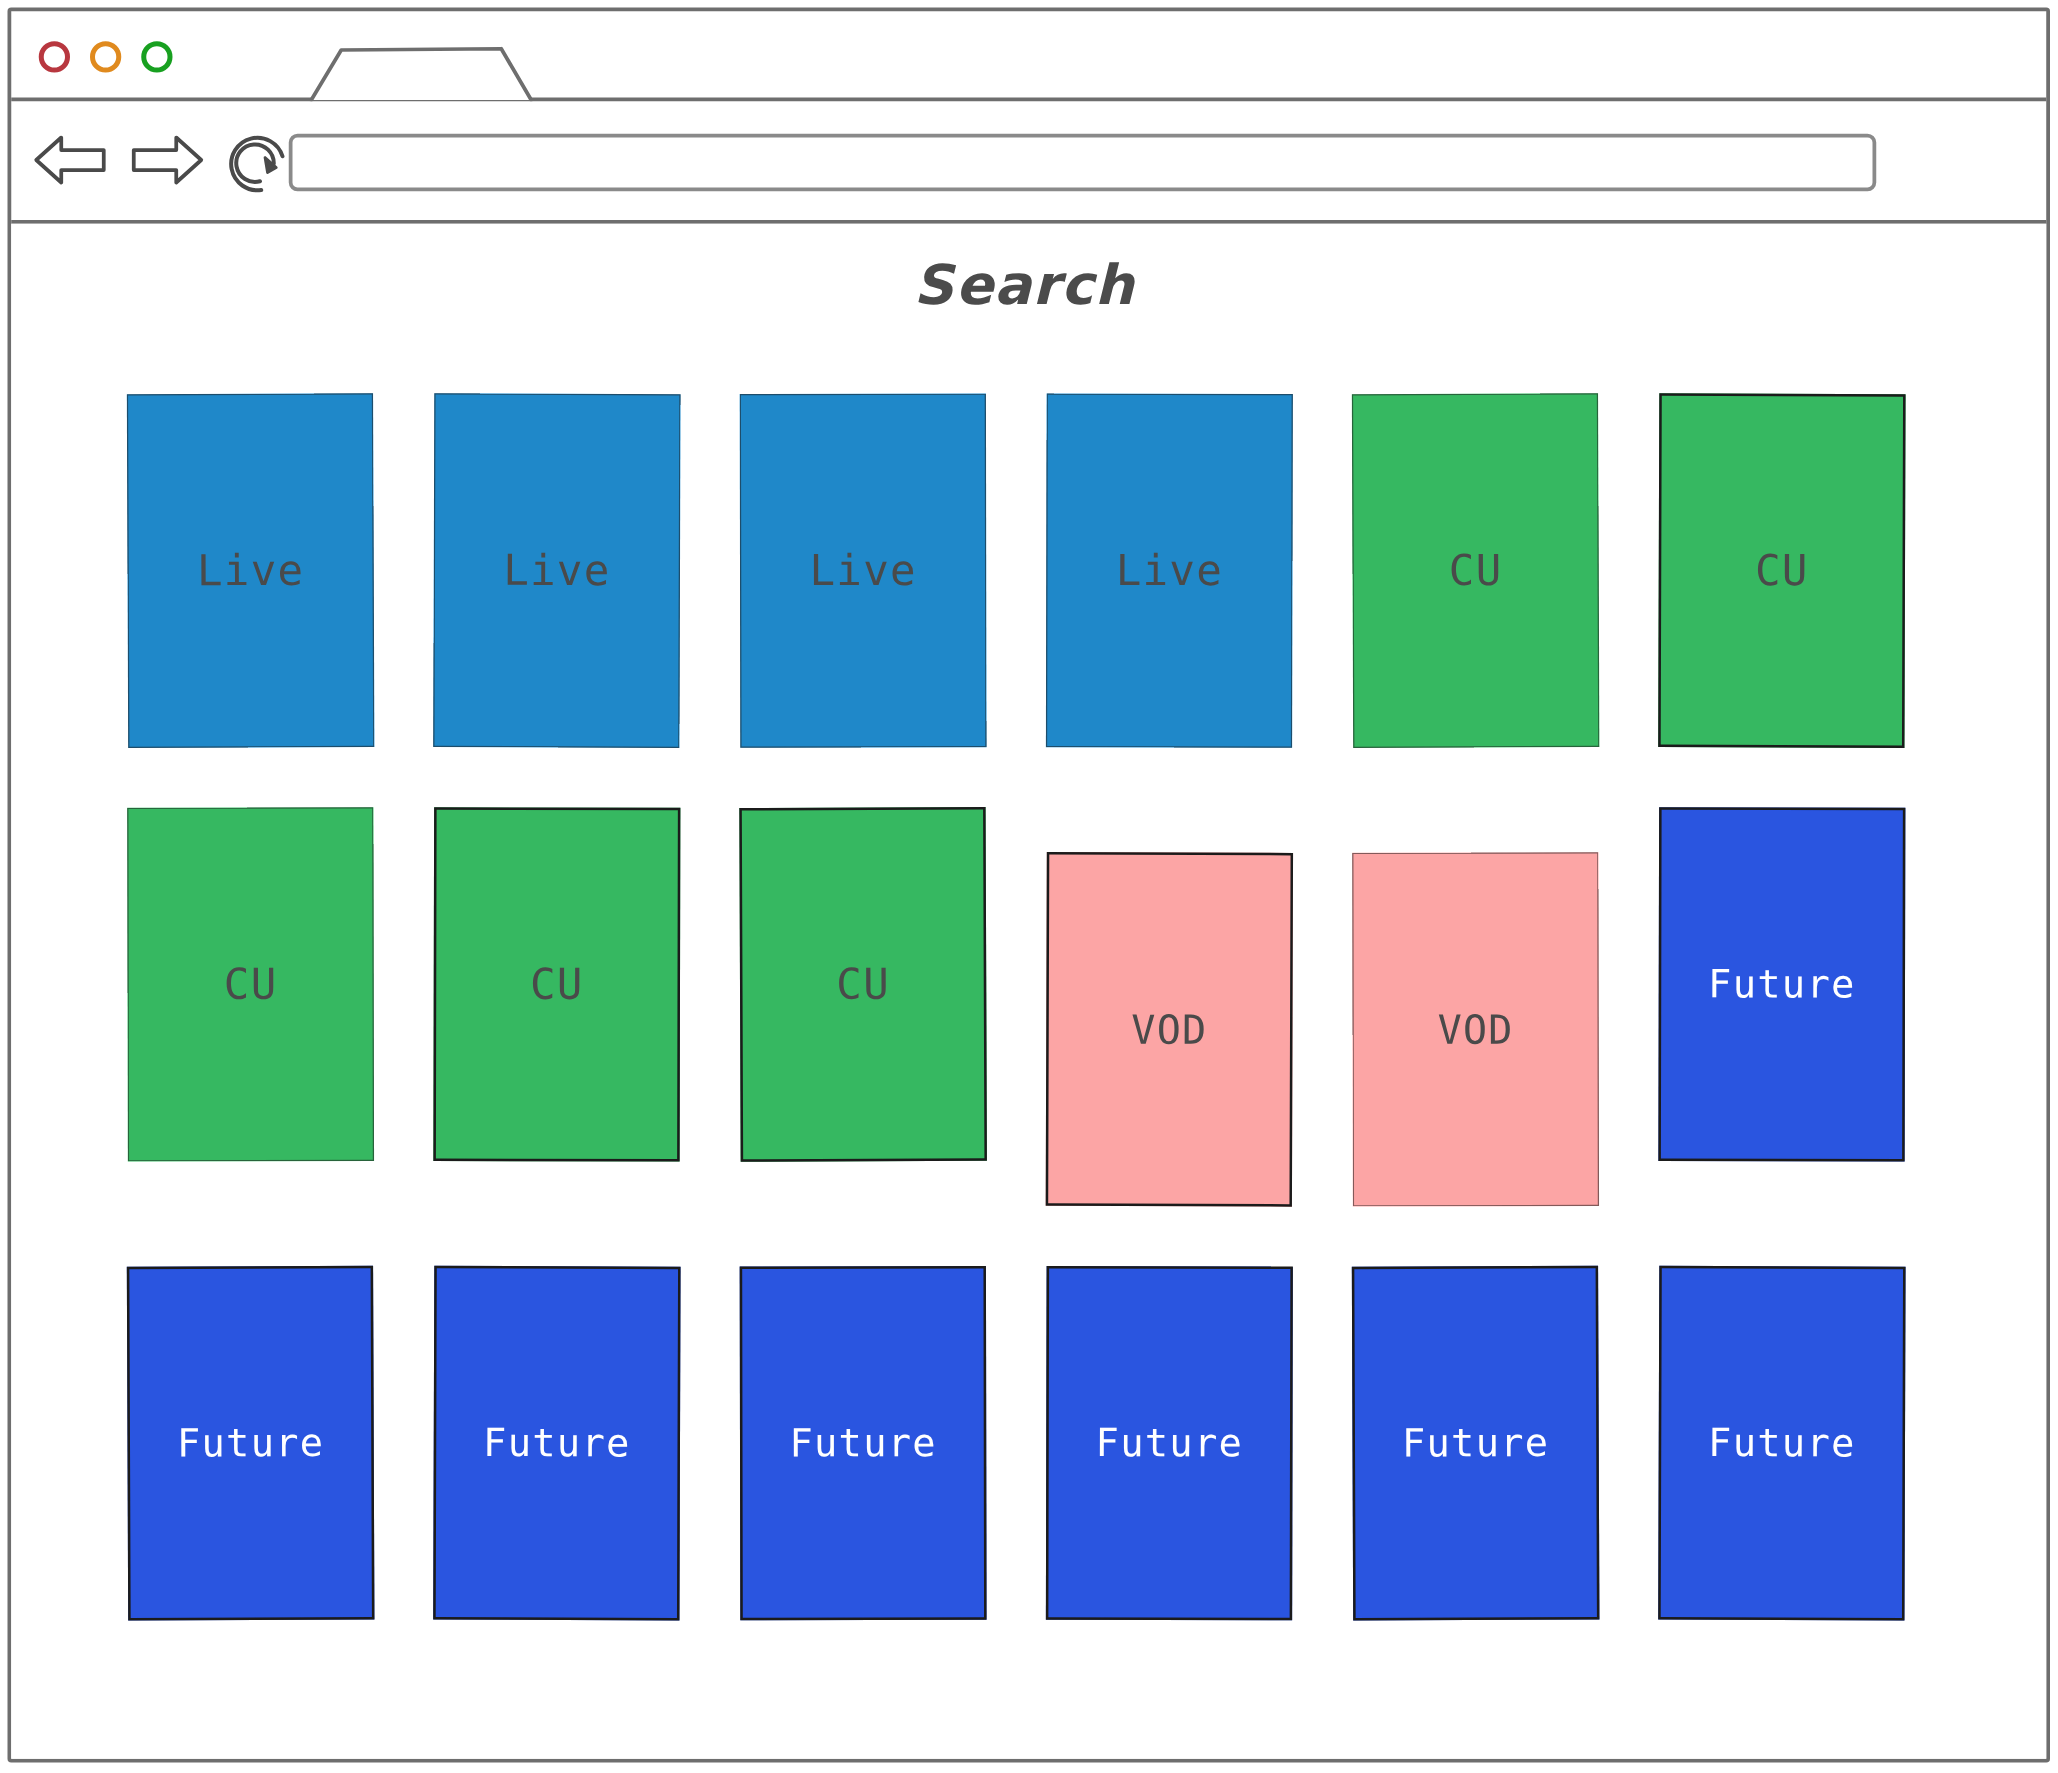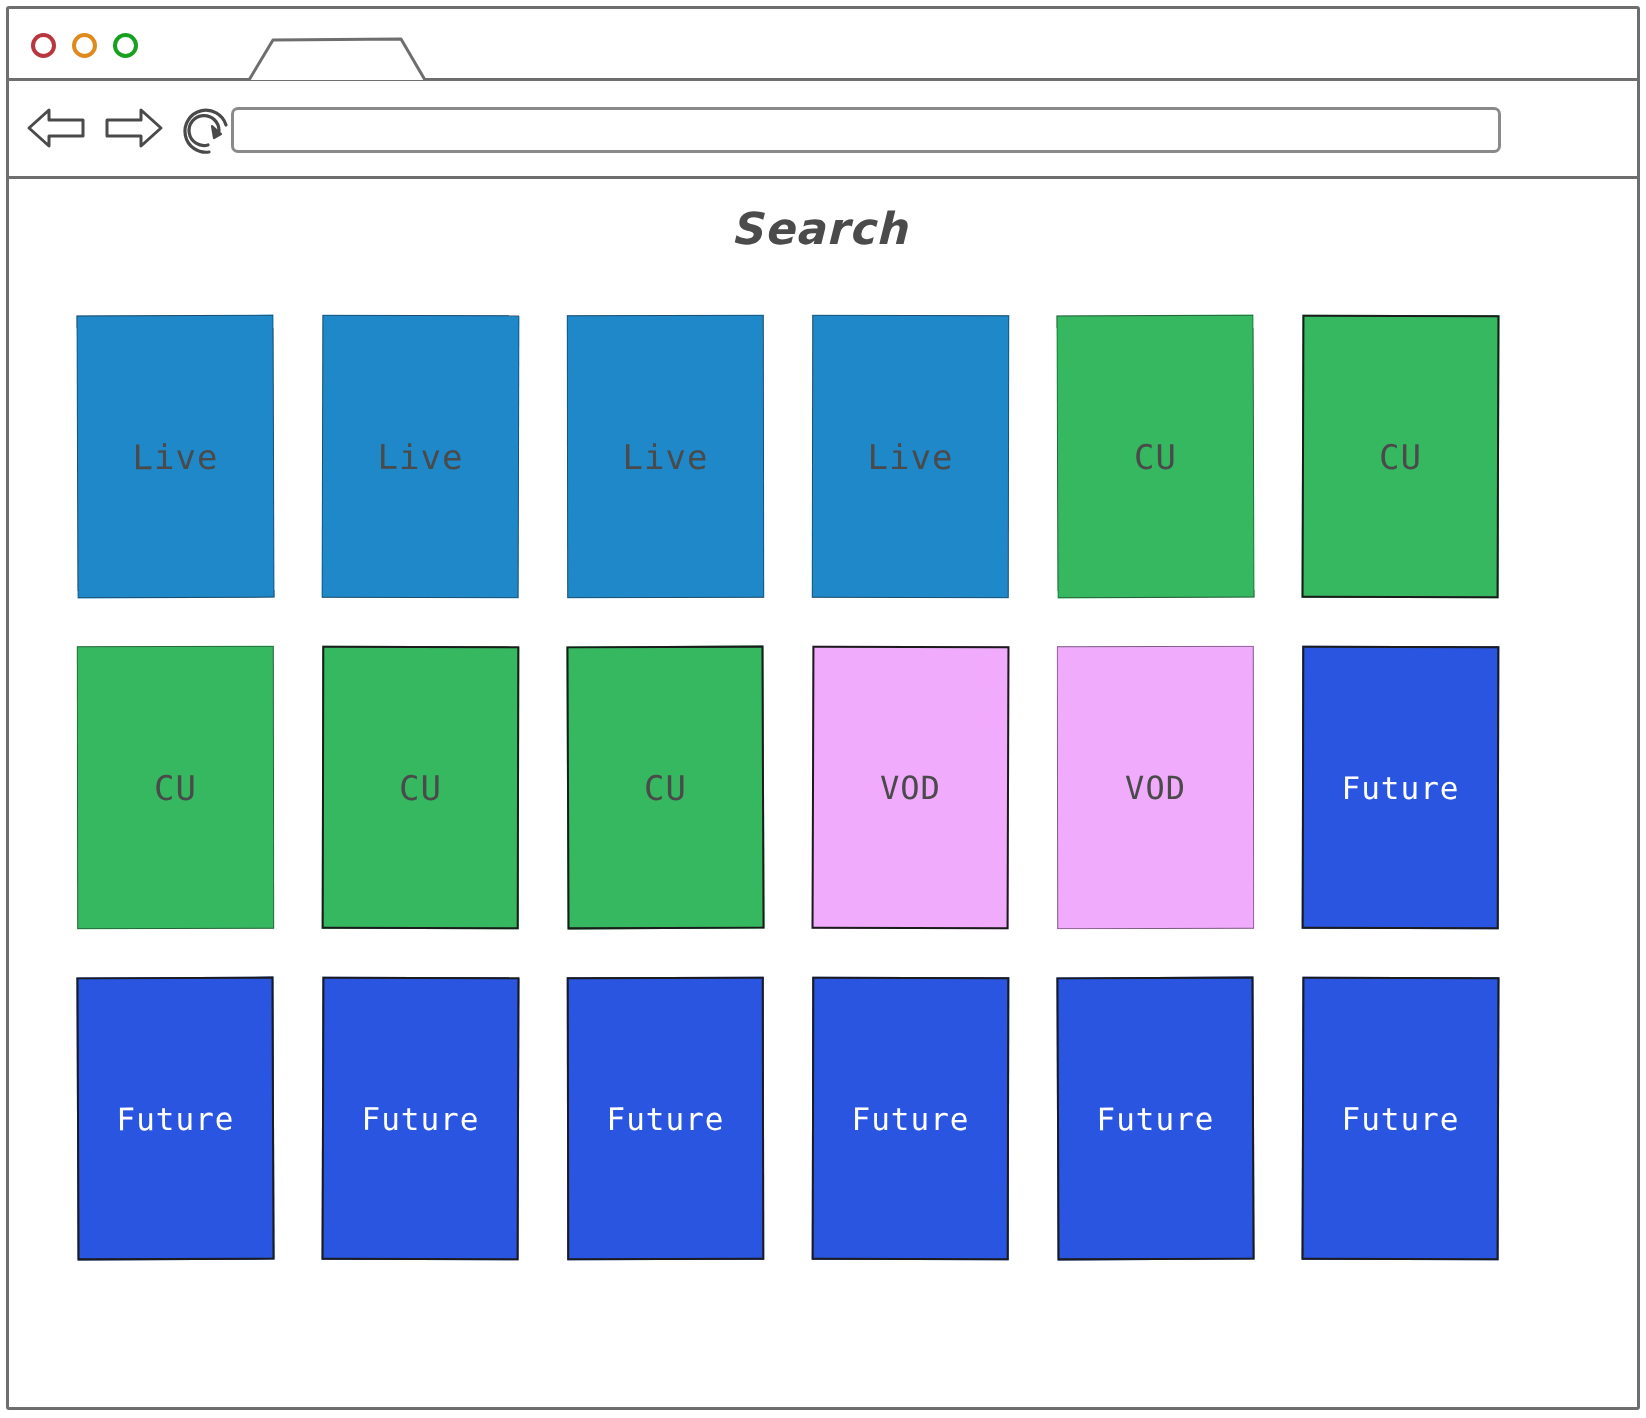--- a/index.html
+++ b/index.html
@@ -125,21 +125,21 @@
     font-size: 44px;
     font-weight: 600;
     letter-spacing: 1px;
     color: #4b4b4b;
     font-style: italic;
     transform: skewX(-3deg);
   }
 
   .card-grid {
     position: absolute;
-    left: 68px;
+    left: 93px;
     top: 136px;
     width: 1462px;
     display: grid;
     grid-template-columns: repeat(6, 197px);
     column-gap: 52px;
     row-gap: 55px;
     gap: 48px;
   }
 
   .card {
@@ -155,21 +155,21 @@
     font-family: "DejaVu Sans Mono", monospace;
     font-size: 34px;
     color: #4a4a4a;
     letter-spacing: 1px;
     user-select: none;
   }
 
   
   .card.live   { background: #1f88c9; }
   .card.cu     { background: #36b861; }
-  .card.vod    { background: #f0abfc; }
+  .card.vod    { background: #fca5a5; margin-top: 36px; }
   .card.future { background: #2a55e0; }
 
   .card.future .card-label {
     color: #ffffff;
     font-weight: normal;
     font-size: 31px;
   }
   .card.vod .card-label { font-size: 32px; }
 
   

